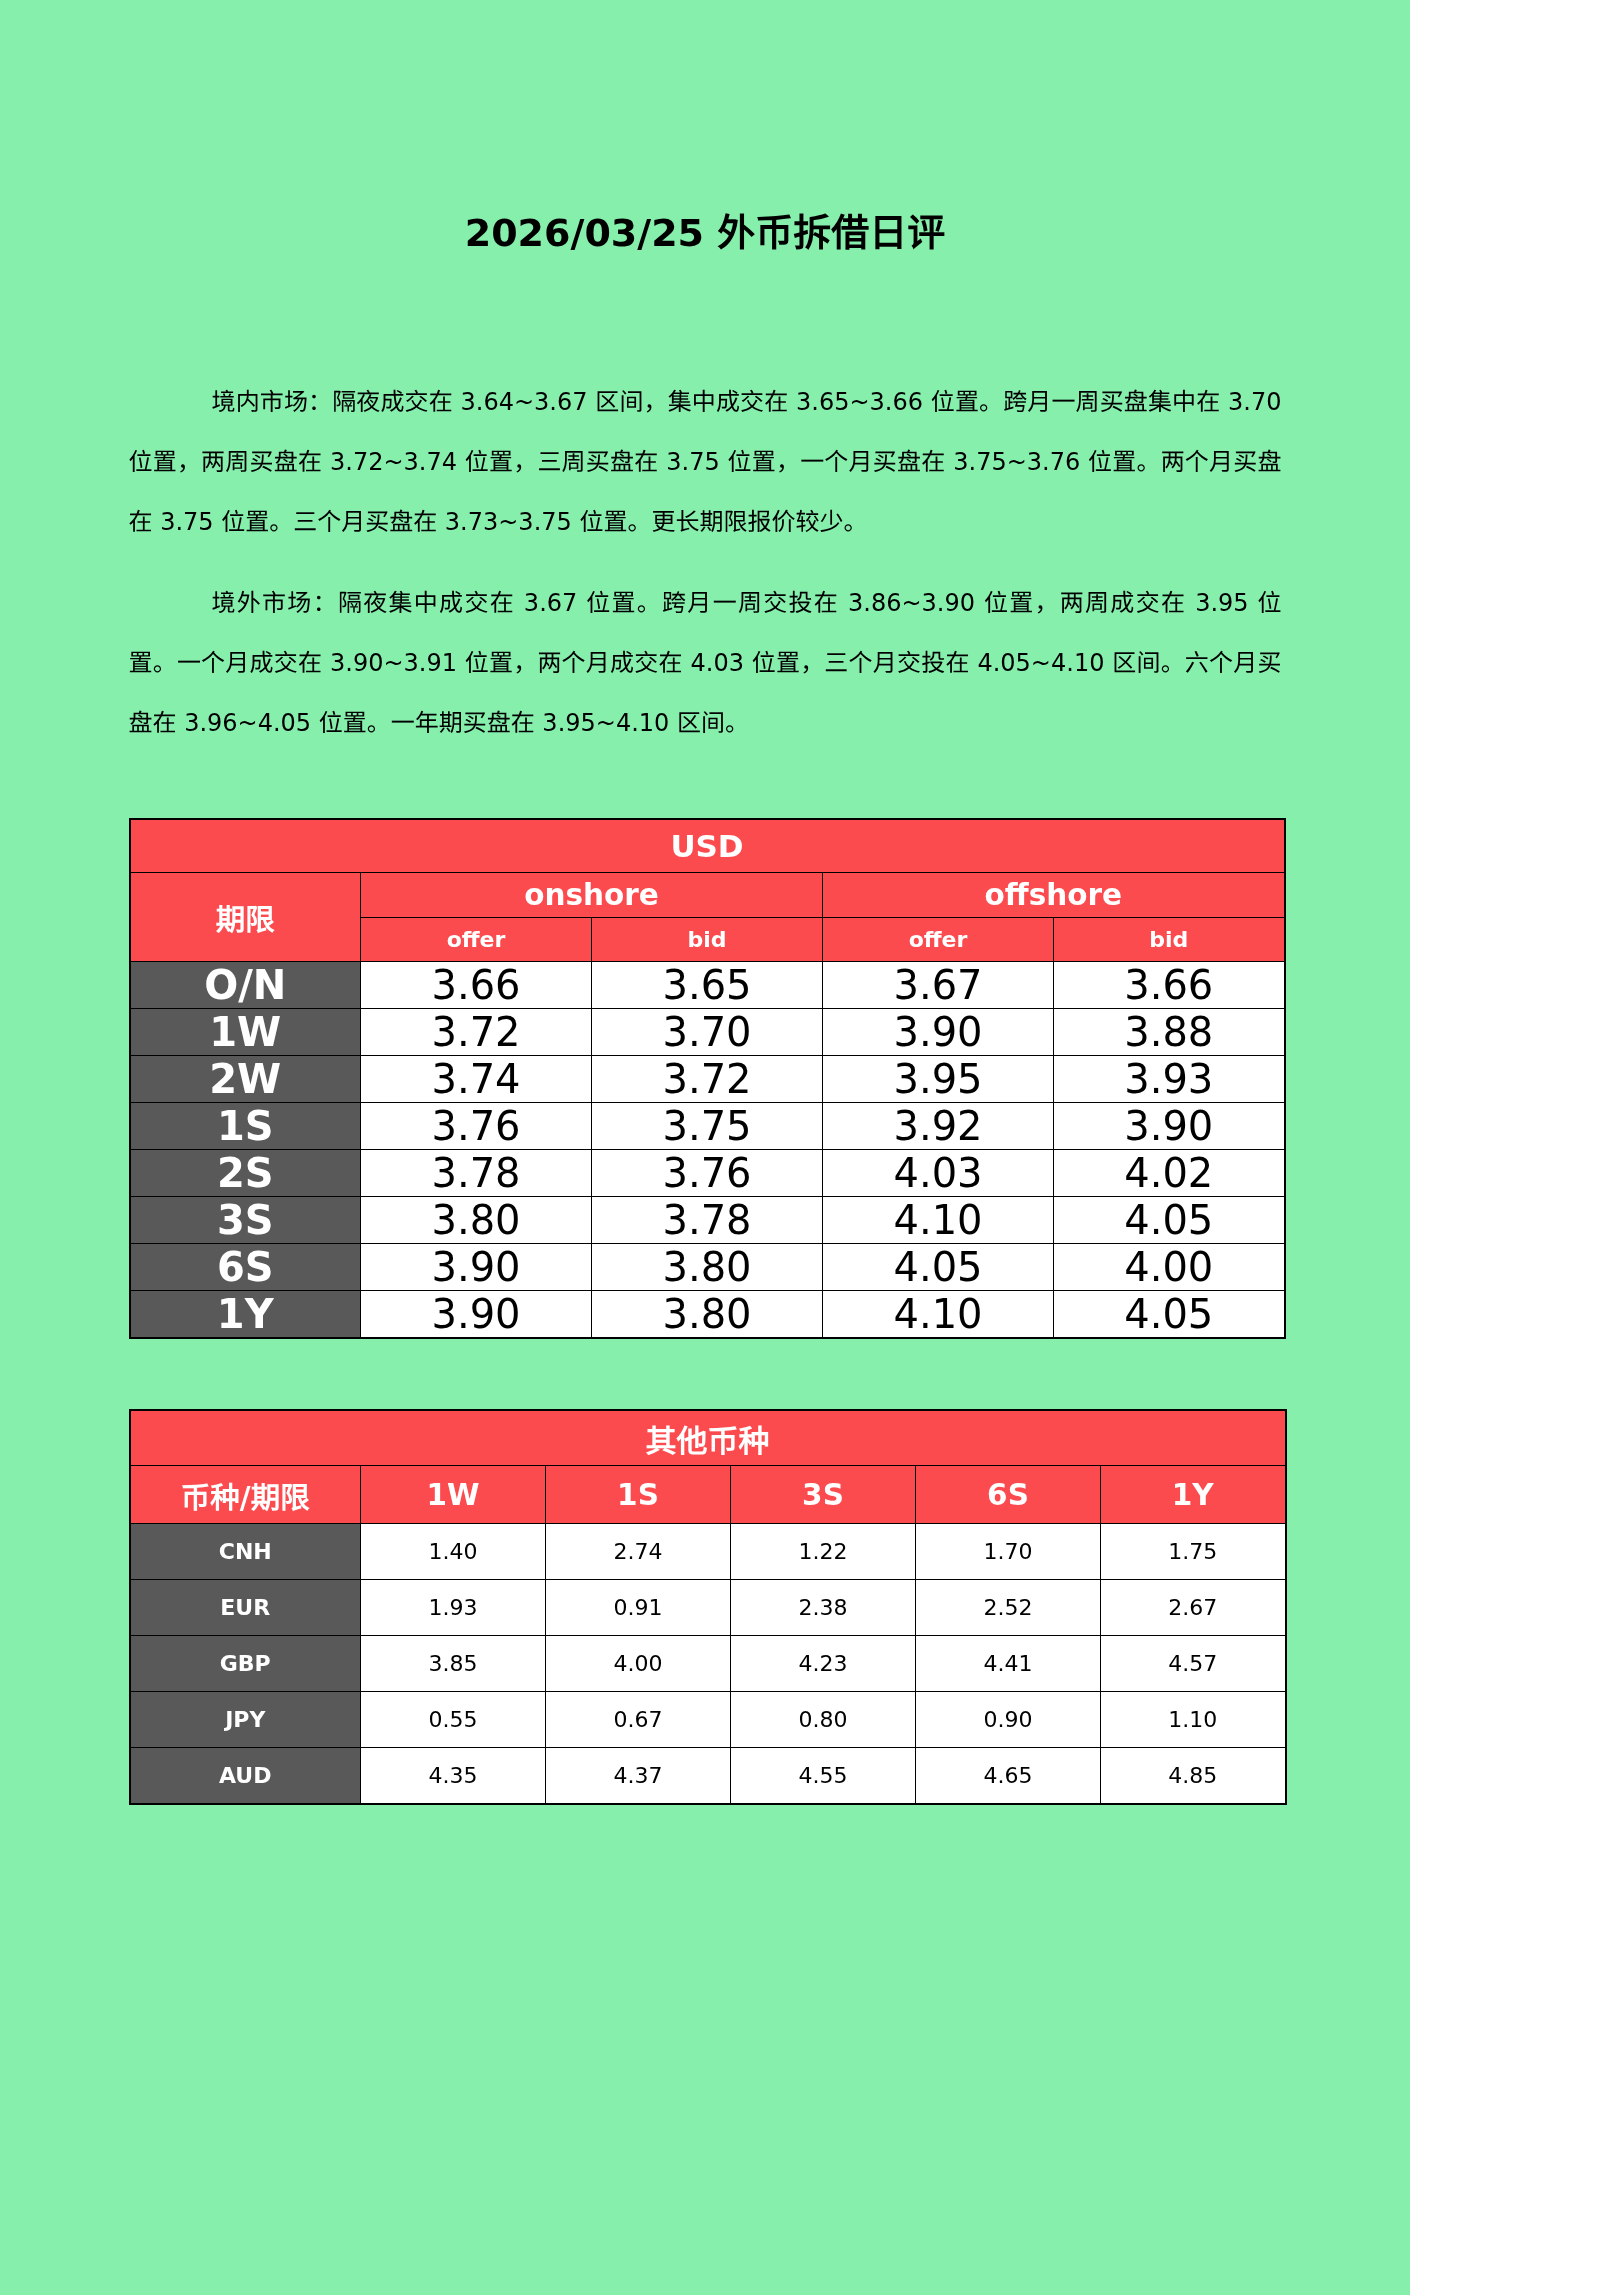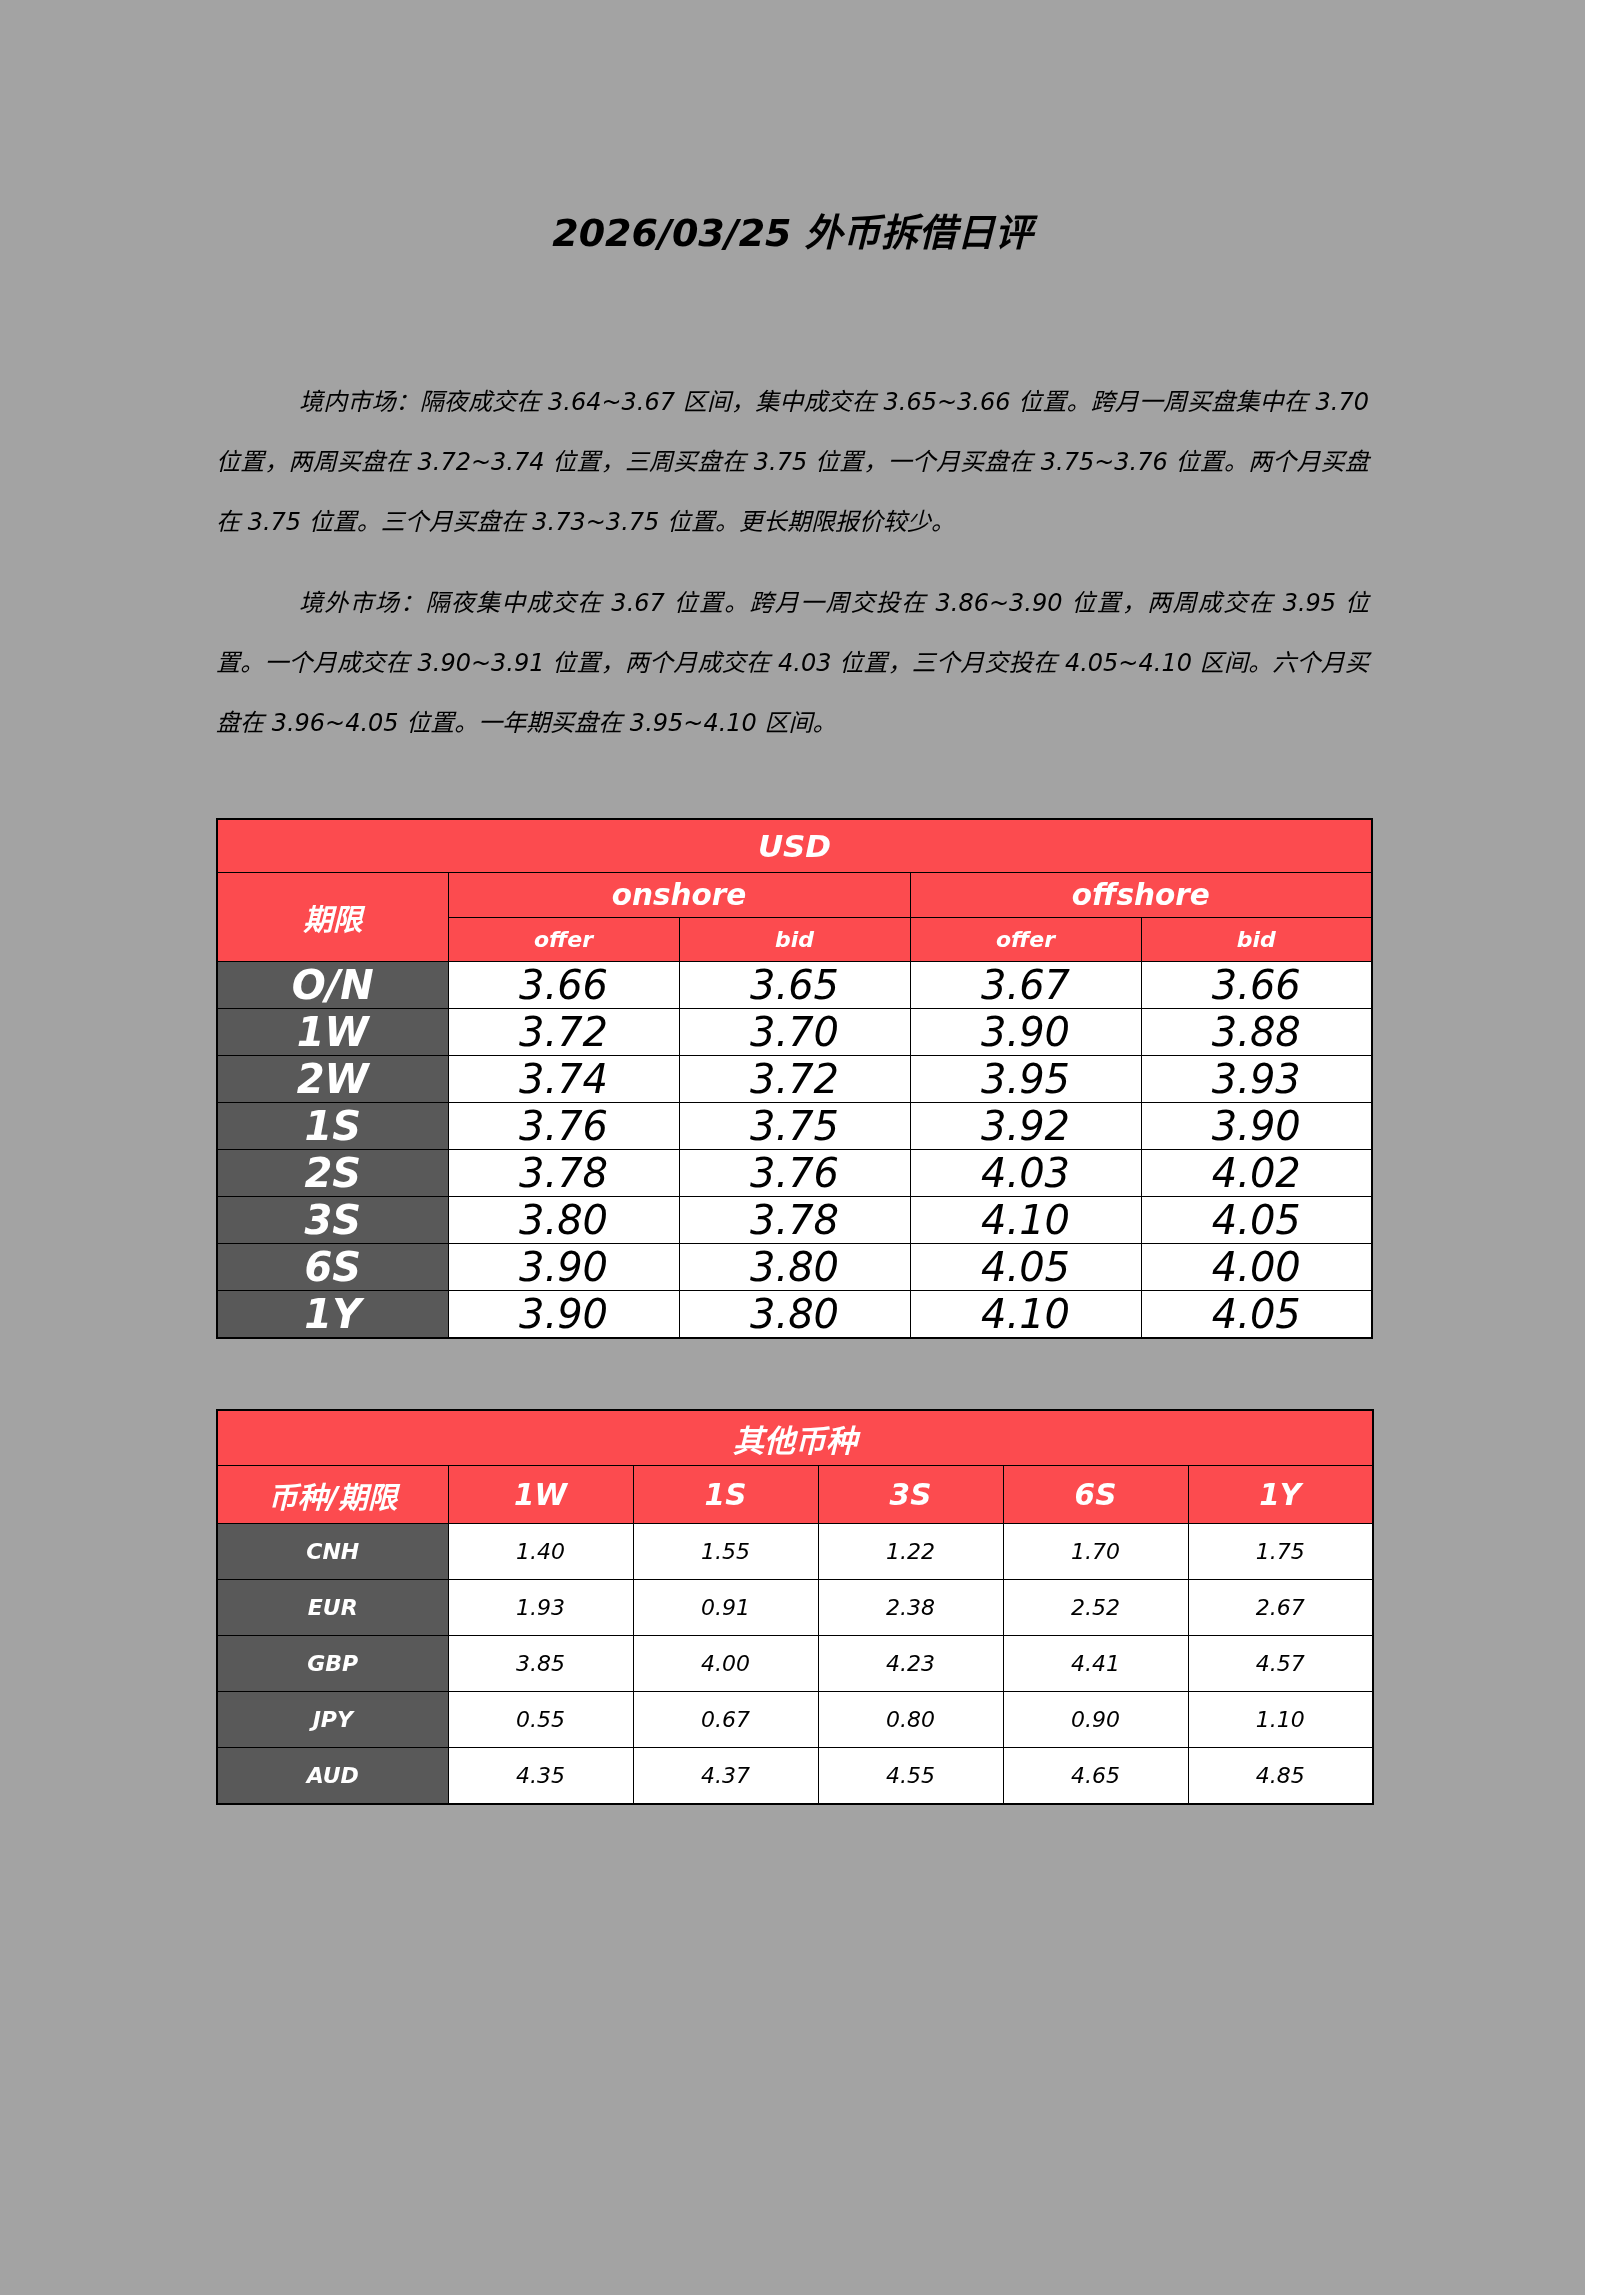--- a/index.html
+++ b/index.html
@@ -8,25 +8,24 @@
     background: #ffffff;
   }
   body {
     width: 1623px;
     height: 2295px;
     font-family: "DejaVu Sans", "Liberation Sans", sans-serif;
     color: #000000;
   }
   .page {
     position: relative;
-    width: 1585px;
+    width: 1410px;
     height: 2295px;
-    background: #a3a3a3;
+    background: #86efac;
     overflow: hidden;
-    font-style: italic;
   }
   .doc-title {
     padding-top: 211px;
     text-align: center;
     font-size: 38px;
     line-height: 45px;
     font-weight: bold;
     color: #000000;
   }
   .content {
@@ -195,21 +194,21 @@
           <td class="cell-red">币种/期限</td>
           <td class="cell-red">1W</td>
           <td class="cell-red">1S</td>
           <td class="cell-red">3S</td>
           <td class="cell-red">6S</td>
           <td class="cell-red">1Y</td>
         </tr>
         <tr class="data-row">
           <td class="cell-gray">CNH</td>
           <td class="value-cell">1.40</td>
-          <td class="value-cell">1.55</td>
+          <td class="value-cell">2.74</td>
           <td class="value-cell">1.22</td>
           <td class="value-cell">1.70</td>
           <td class="value-cell">1.75</td>
         </tr>
         <tr class="data-row">
           <td class="cell-gray">EUR</td>
           <td class="value-cell">1.93</td>
           <td class="value-cell">0.91</td>
           <td class="value-cell">2.38</td>
           <td class="value-cell">2.52</td>

